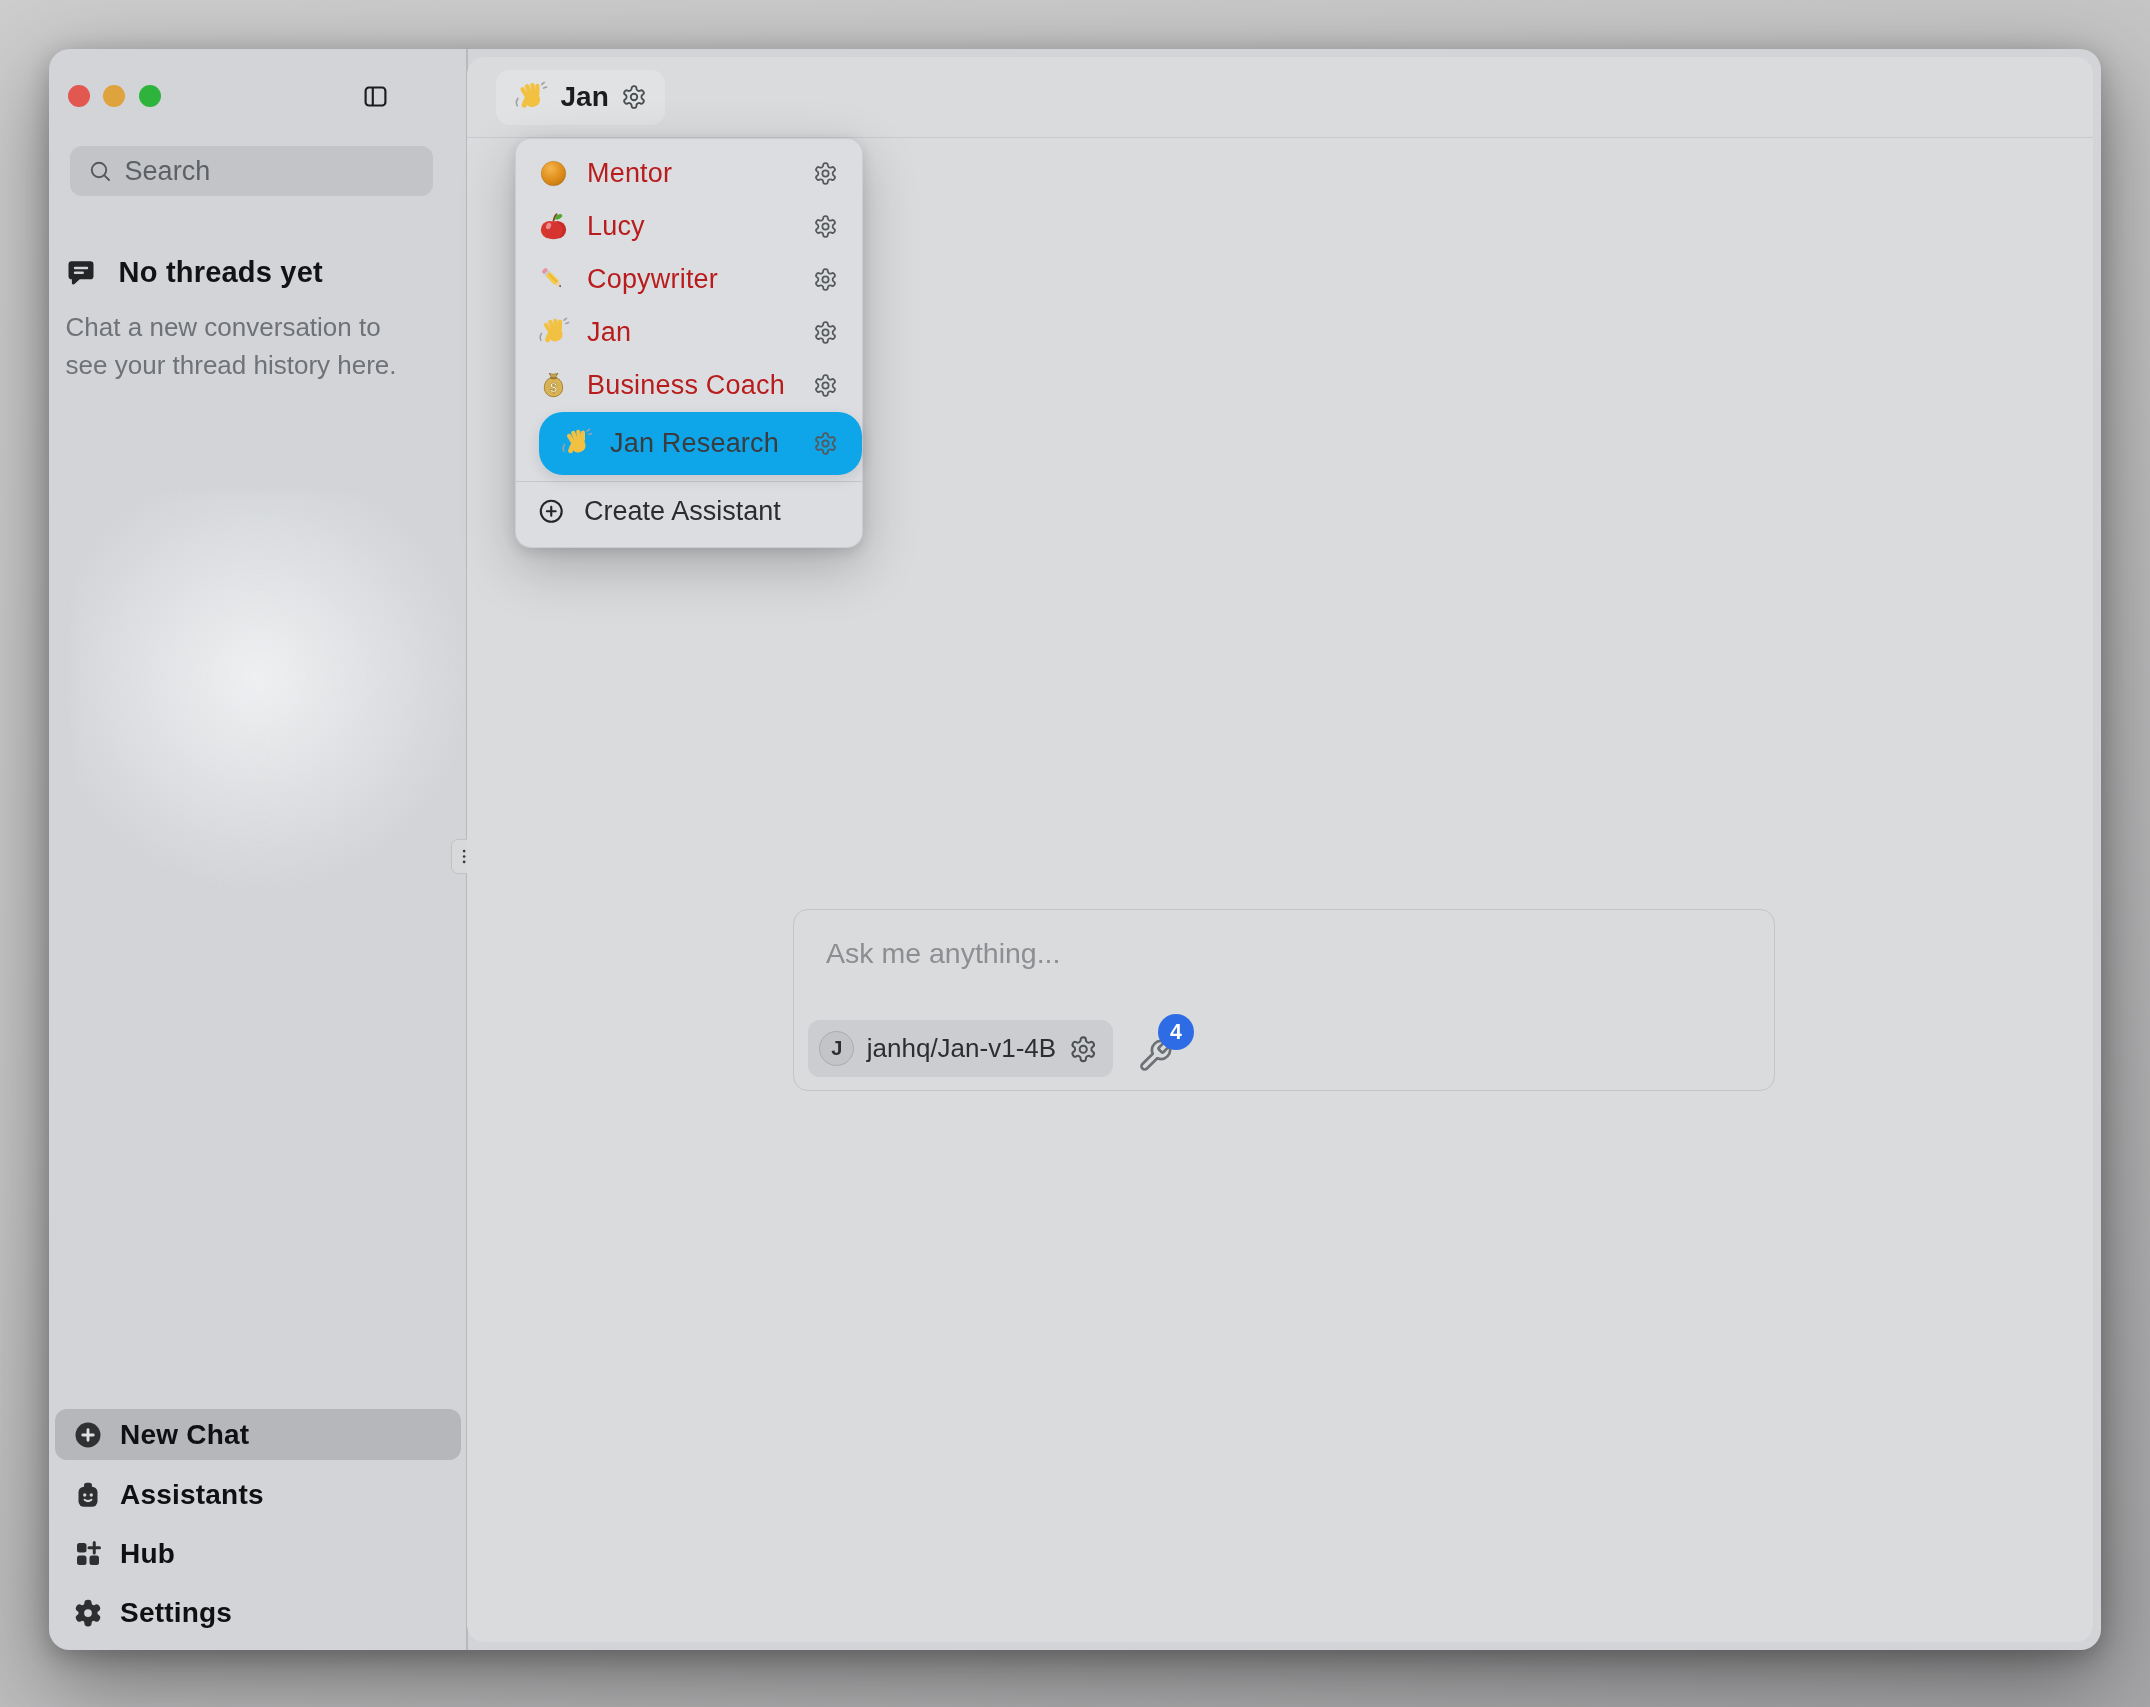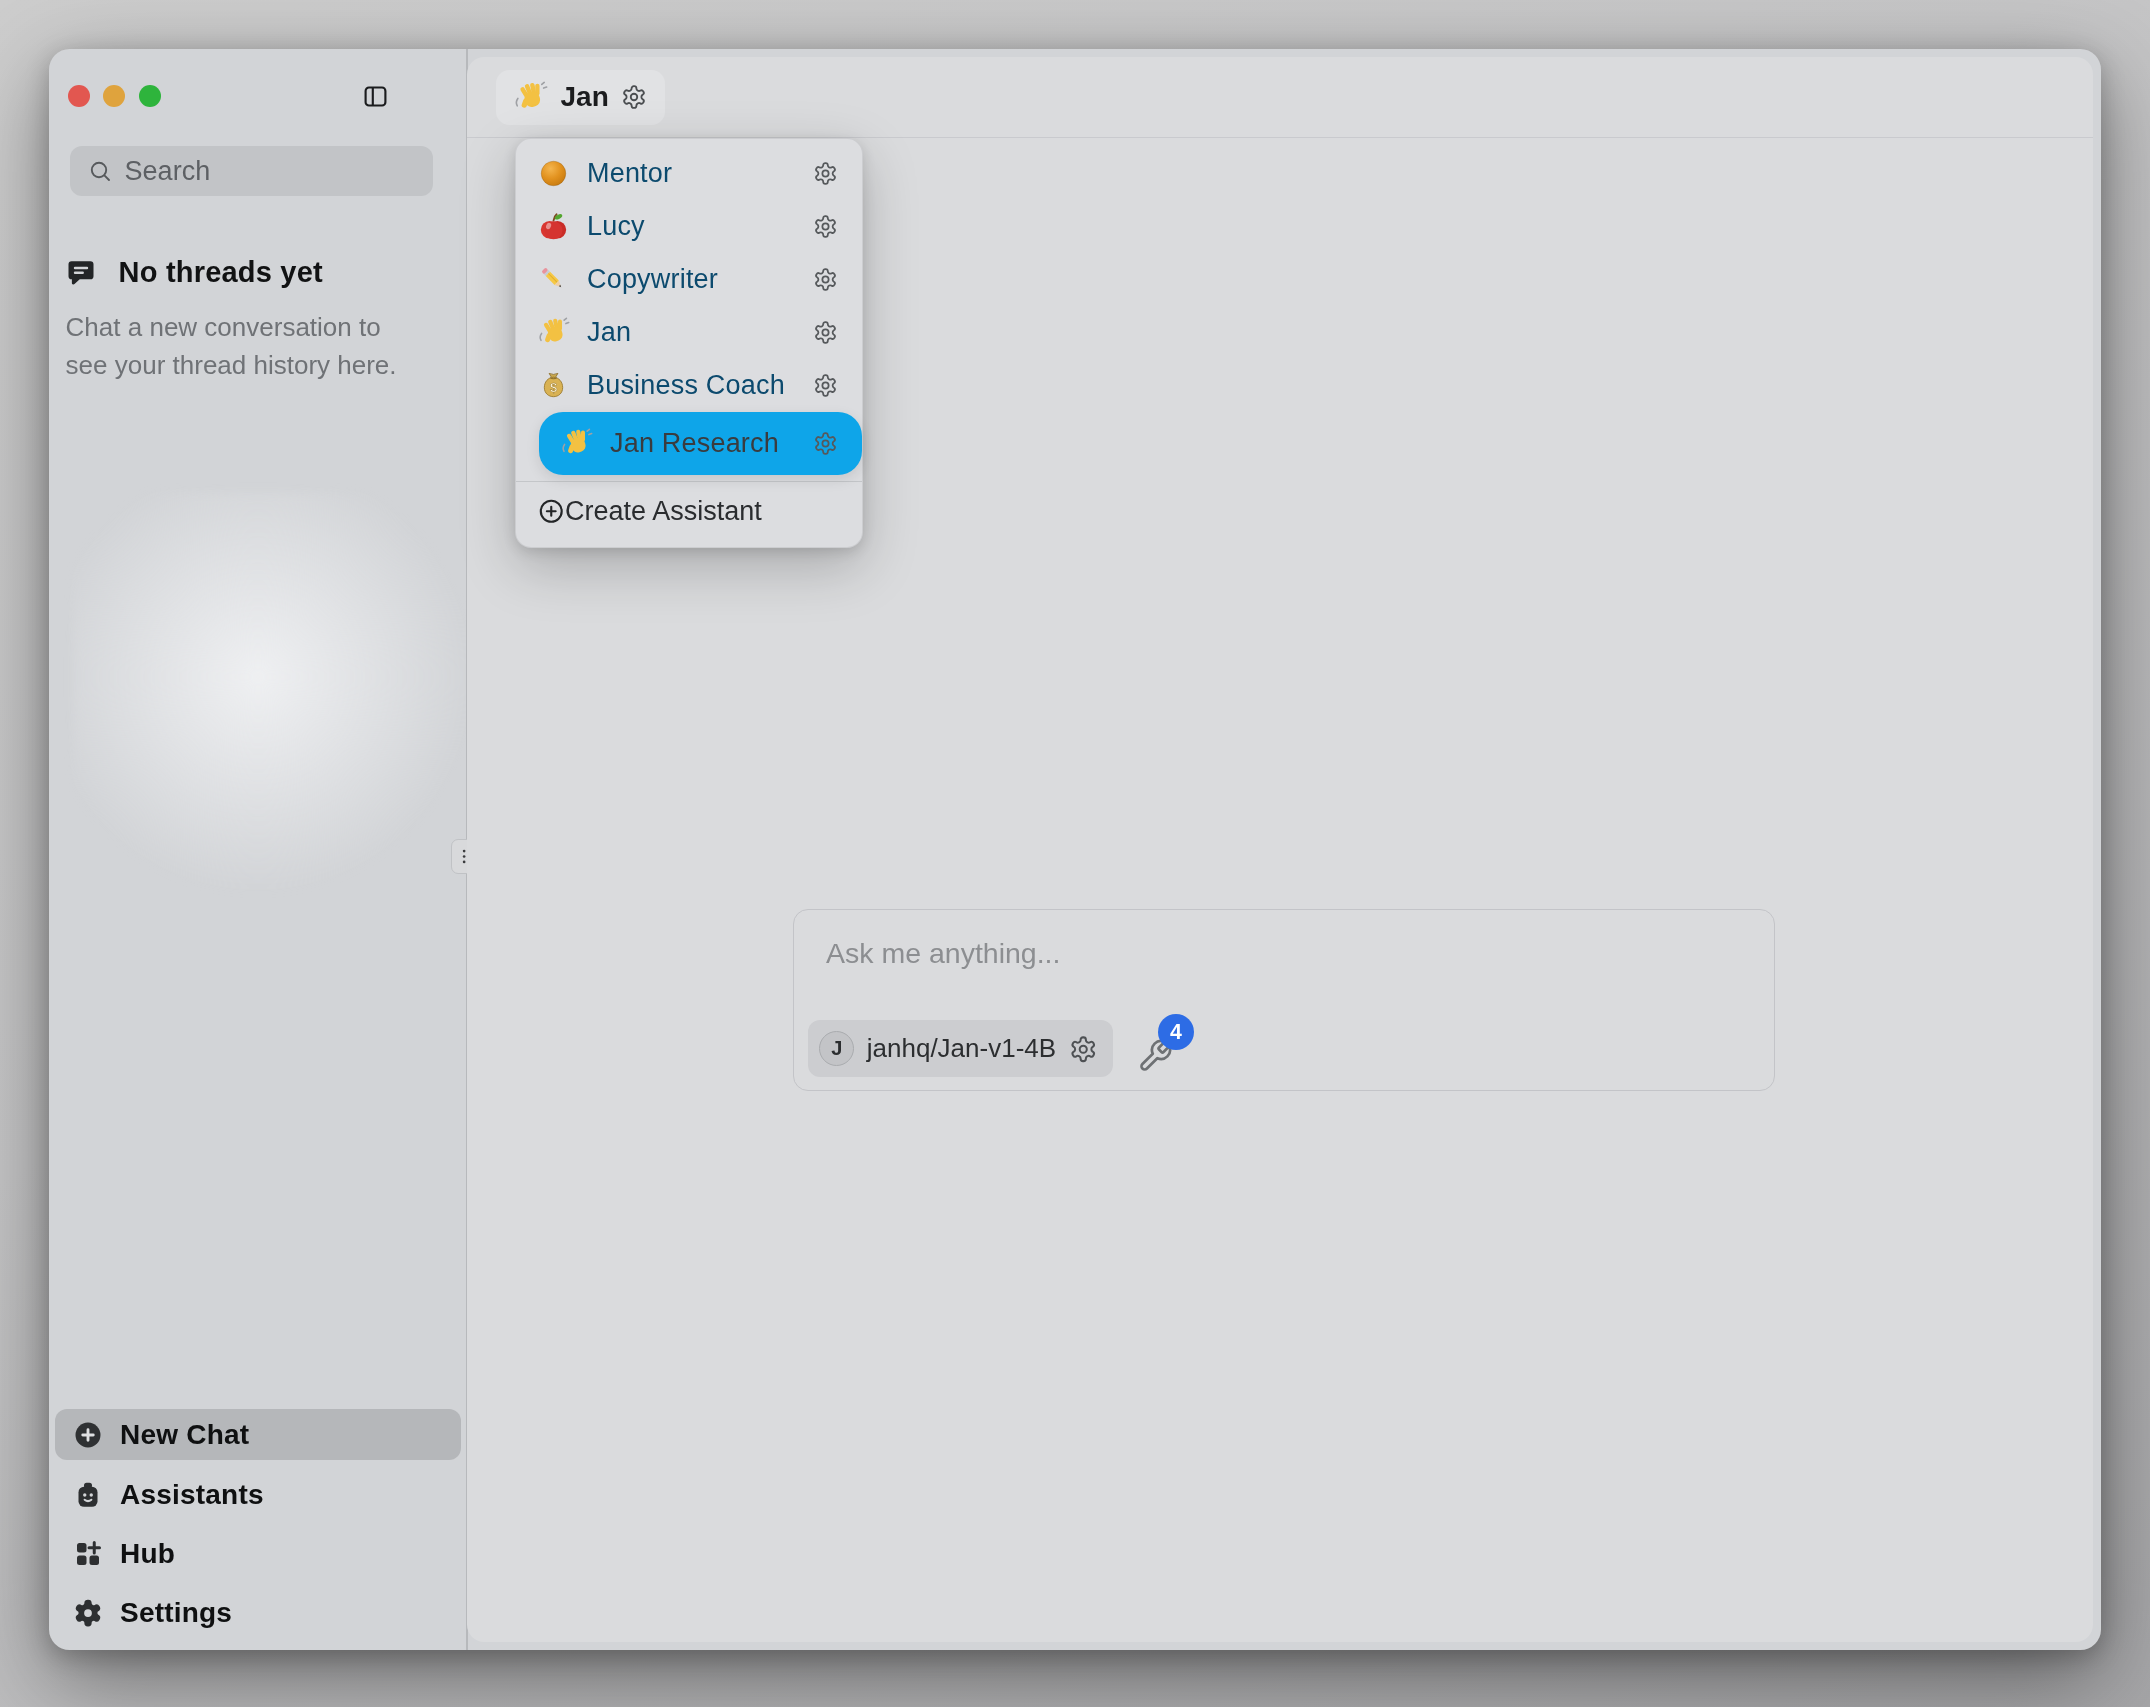--- a/index.html
+++ b/index.html
@@ -74,26 +74,26 @@
   .tools .wrench{position:absolute;left:0;bottom:-4.7px;width:36px;height:36px;color:#6e7174;}
   .tools .badge{position:absolute;left:20.6px;top:-14.2px;width:36px;height:36px;border-radius:50%;
                 display:flex;align-items:center;justify-content:center;font-size:21.3px;font-weight:700;color:#fff;}
 
   
   .menu{position:absolute;left:466px;top:89px;width:346px;border-radius:16px;background:#dcdde0;
         border:0.8px solid rgba(0,0,0,.07);box-shadow:0 19px 55px rgba(0,0,0,.22),0 3.2px 12.6px rgba(0,0,0,.12);
         padding:8px 0 12.6px 0;z-index:5;}
   .mi{position:relative;height:53px;display:flex;align-items:center;gap:17.4px;padding:0 24px 0 20.6px;cursor:pointer;}
   .mi .emoji{width:33px;height:33px;flex:0 0 auto;}
-  .mi .mi-label{flex:1;font-size:27px;color:#0c4a6e;letter-spacing:0.2px;}
+  .mi .mi-label{flex:1;font-size:27px;color:#b91c1c;letter-spacing:0.2px;}
   .mi .gear{width:25px;height:25px;color:#56595c;flex:0 0 auto;}
   .mi.selected{height:63px;background:#0ea5e9;border-radius:24px;box-shadow:0 4.7px 14.2px rgba(0,0,0,.10);margin-left:23px;}
   .mi.selected .mi-label{color:#3a3c3f;}
   .menu .sep{height:0.8px;background:#c4c6c9;margin:6.3px 0;}
-  .create{height:46px;display:flex;align-items:center;padding:0 20.6px;cursor:pointer;}
+  .create{height:46px;display:flex;align-items:center;gap:19px;padding:0 20.6px;cursor:pointer;}
   .create svg{width:28.5px;height:28.5px;color:#232527;}
   .create span{font-size:27px;color:#2a2c2f;}
 </style>
 </head>
 <body>
 
 <svg class="hiddefs" aria-hidden="true">
   <defs>
     <radialGradient id="gradOrange" cx="38%" cy="30%" r="75%">
       <stop offset="0%" stop-color="#f4b54e"></stop>

